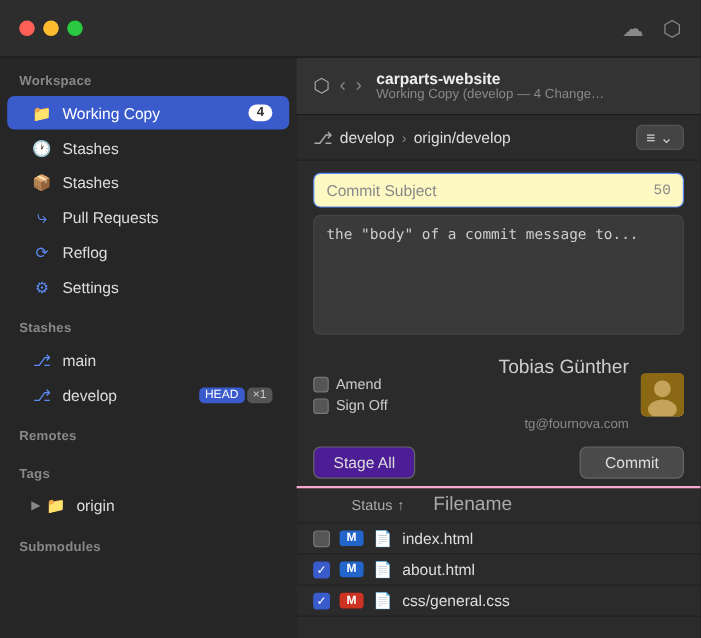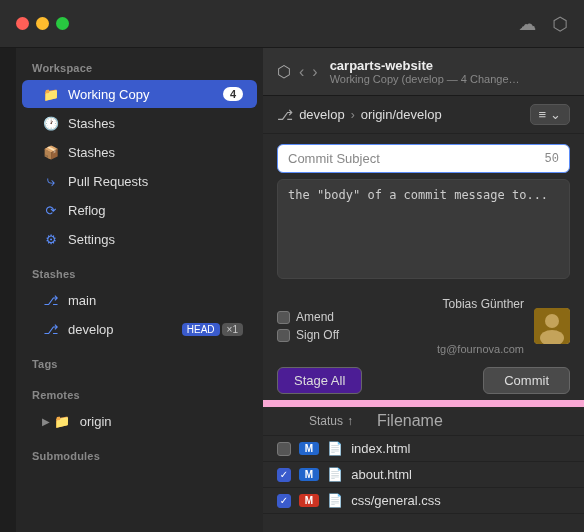--- a/index.html
+++ b/index.html
@@ -44,21 +44,20 @@
     .titlebar-icon {
       color: #888;
       font-size: 18px;
     }
 
     
     .main-container {
       display: flex;
       flex: 1;
       overflow: hidden;
-      padding-left: 16px;
     }
 
     
     .sidebar {
       width: 247px;
       background: #262626;
       flex-shrink: 0;
       overflow-y: auto;
       padding-bottom: 16px;
     }
@@ -222,21 +221,21 @@
     }
 
     
     .commit-area {
       padding: 10px 14px 8px 14px;
       flex-shrink: 0;
     }
 
     .commit-subject-input {
       width: 100%;
-      background: #ffffff;
+      background: #fef9c3;
       border: 1.5px solid #5b8cf8;
       border-radius: 6px;
       color: #aaa;
       font-size: 13px;
       padding: 6px 10px;
       outline: none;
       font-family: inherit;
       display: flex;
       align-items: center;
       justify-content: space-between;
@@ -296,21 +295,21 @@
     .checkbox-label {
       color: #ccc;
       font-size: 12px;
     }
     .author-info {
       flex: 1;
       text-align: right;
     }
     .author-name {
       color: #ccc;
-      font-size: 12px;
+      font-size: 16px;
     }
     .author-email {
       color: #888;
       font-size: 11px;
       margin-top: 32px;
     }
     .author-avatar {
       width: 36px;
       height: 36px;
       border-radius: 4px;
@@ -347,21 +346,21 @@
       color: #ddd;
       font-size: 13px;
       padding: 5px 20px;
       cursor: pointer;
     }
 
     
     .file-table {
       flex: 1;
       overflow-y: auto;
-      border-top: 7px solid #f9a8d4;
+      border-top: 2px solid #f9a8d4;
     }
     .file-table-header {
       display: flex;
       align-items: center;
       padding: 5px 14px;
       background: #2b2b2b;
       border-bottom: 1px solid #222;
       gap: 8px;
     }
     .col-checkbox-space { width: 24px; }
@@ -504,23 +503,23 @@
       <span class="sidebar-item-label">main</span>
     </div>
 
     <div class="sidebar-item">
       <div class="sidebar-item-icon icon-blue" style="font-size:13px;">⎇</div>
       <span class="sidebar-item-label">develop</span>
       <span class="branch-tag head">HEAD</span>
       <span class="x-badge">×1</span>
     </div>
 
+    <div class="sidebar-section-label">Remotes</div>
+
     <div class="sidebar-section-label">Tags</div>
-
-    <div class="sidebar-section-label">Remotes</div>
 
     <div class="sidebar-item">
       <span class="sidebar-expand">▶</span>
       <div class="sidebar-item-icon icon-blue">📁</div>
       <span class="sidebar-item-label">origin</span>
     </div>
 
     <div class="sidebar-section-label">Submodules</div>
   </div>
 

